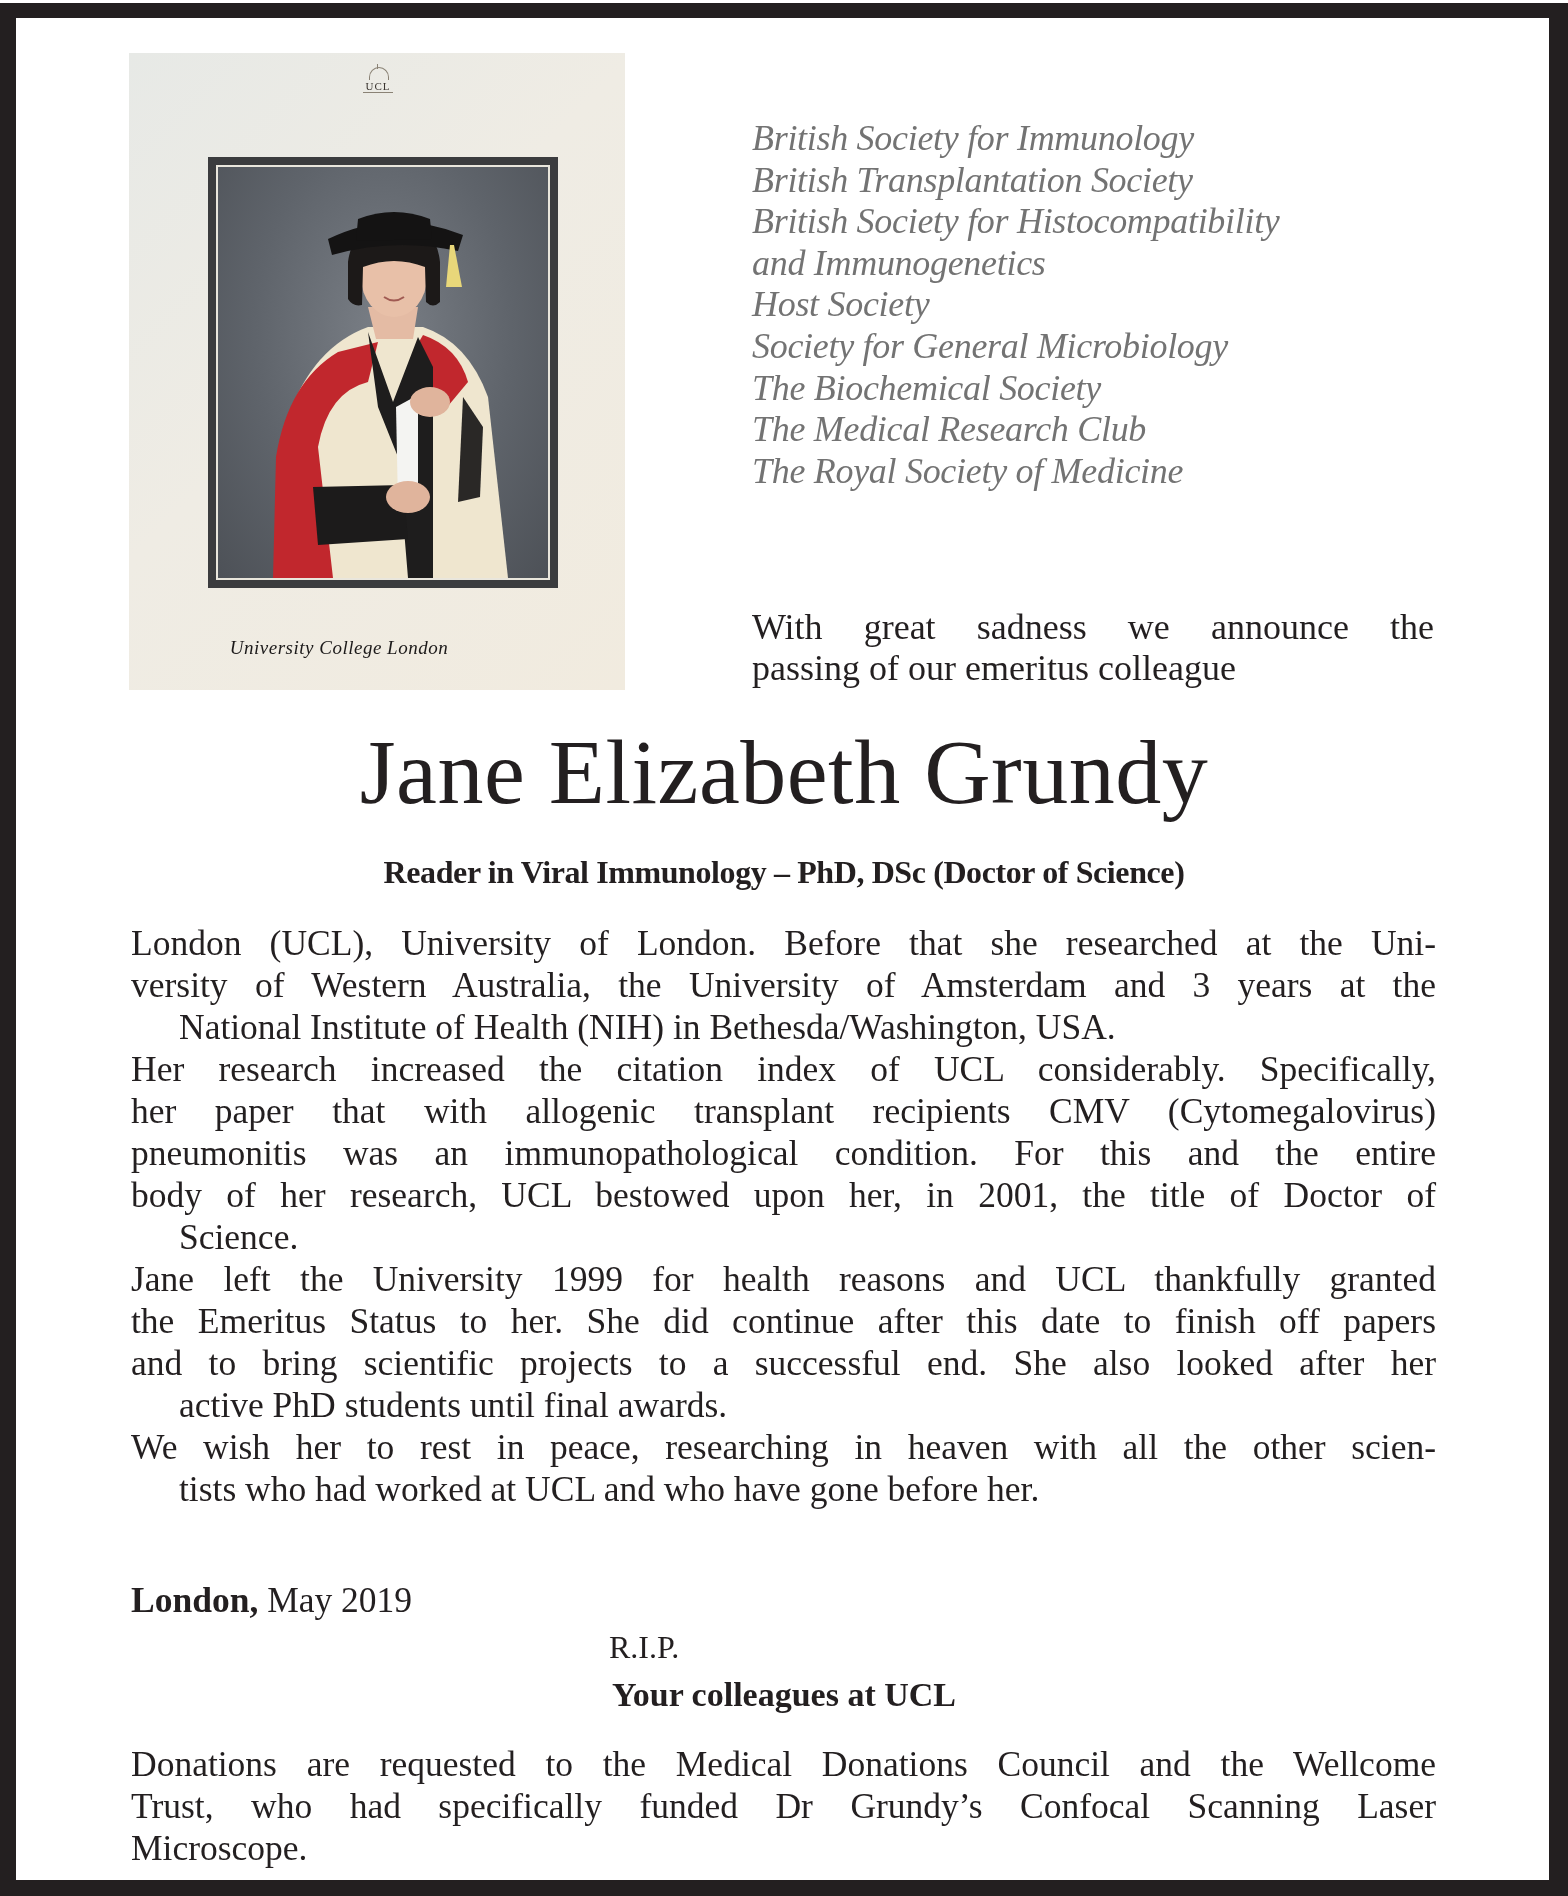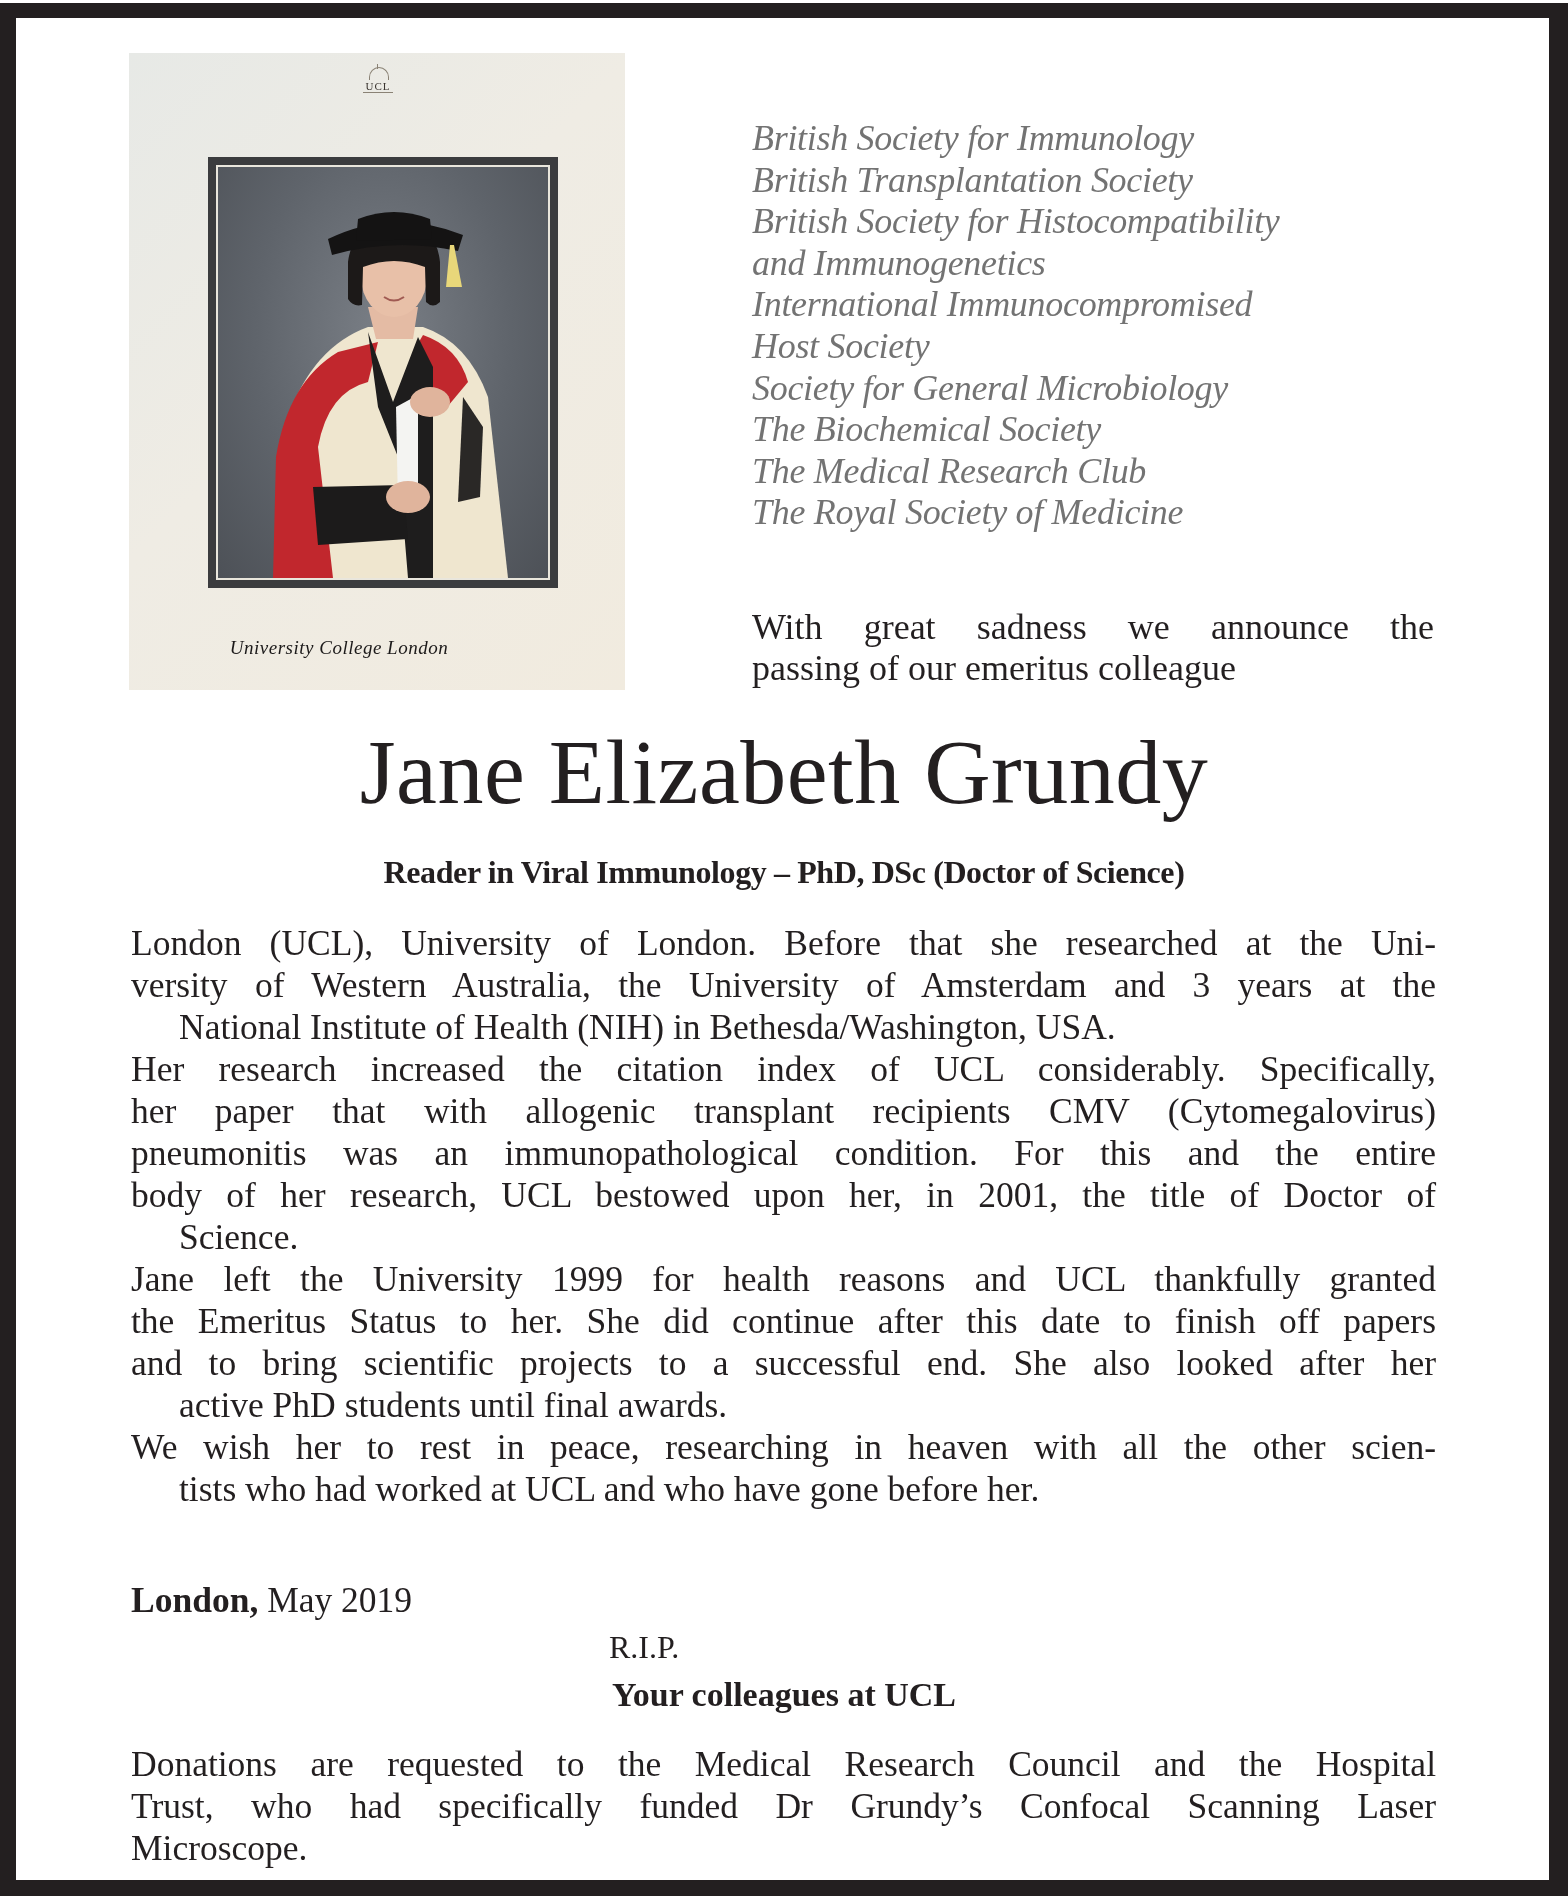--- a/index.html
+++ b/index.html
@@ -147,21 +147,20 @@
     </div>
   </div>
   <div class="photo-caption">University College London</div>
 </div>
 
 <ul class="societies">
   <li>British Society for Immunology</li>
   <li>British Transplantation Society</li>
   <li>British Society for Histocompatibility</li>
   <li>and Immunogenetics</li>
-  <li>International Immunocompromised</li>
   <li>Host Society</li>
   <li>Society for General Microbiology</li>
   <li>The Biochemical Society</li>
   <li>The Medical Research Club</li>
   <li>The Royal Society of Medicine</li>
 </ul>
 
 <div class="intro">
   <span class="l1">With great sadness we announce the</span>
   <span class="l2">passing of our emeritus colleague</span>
@@ -189,16 +188,16 @@
 
 <div class="place-date">
   <b>London,</b>
   <span>May 2019</span>
 </div>
 
 <div class="rip">R.I.P.</div>
 <div class="signoff">Your colleagues at UCL</div>
 
 <div class="donations">
-  <span class="line">Donations are requested to the Medical Research Council and the Hospital</span>
+  <span class="line">Donations are requested to the Medical Donations Council and the Wellcome</span>
   <span class="line">Trust, who had specifically funded Dr Grundy’s Confocal Scanning Laser</span>
   <span class="line last">Microscope.</span>
 </div>
 
 </body></html>

